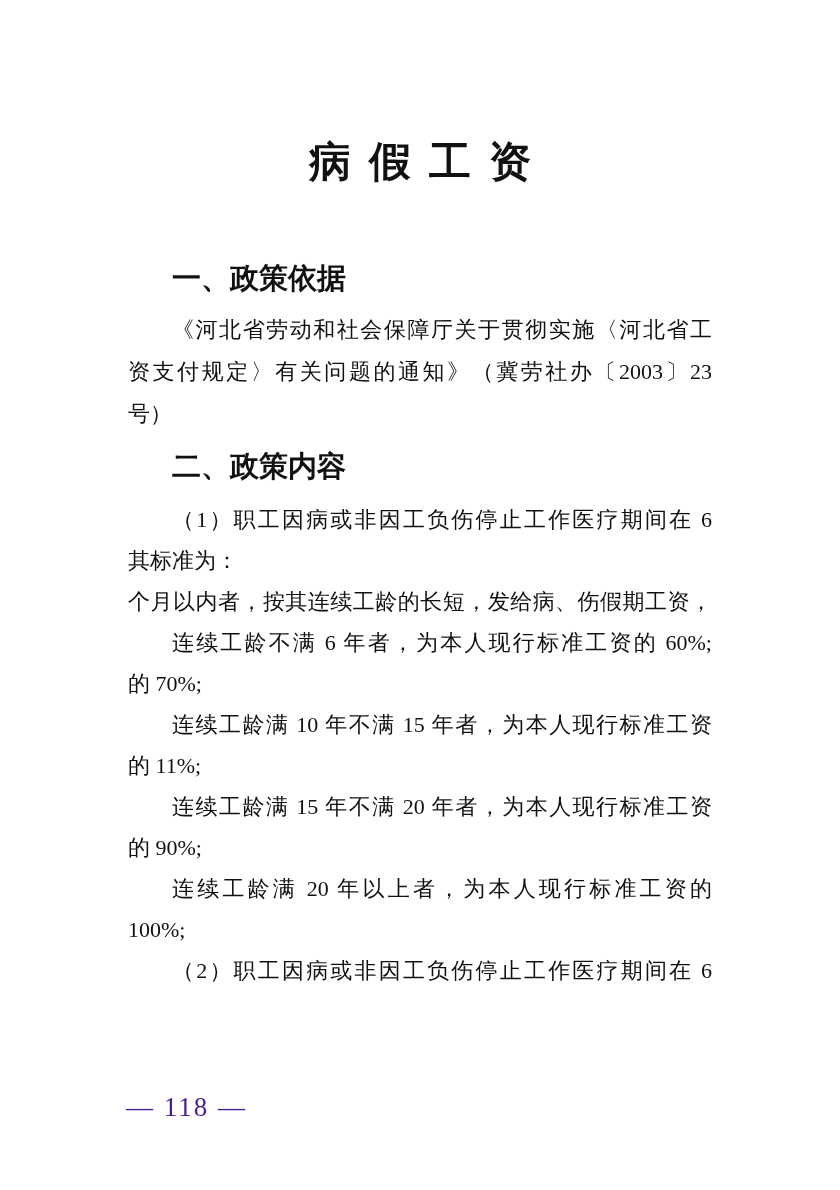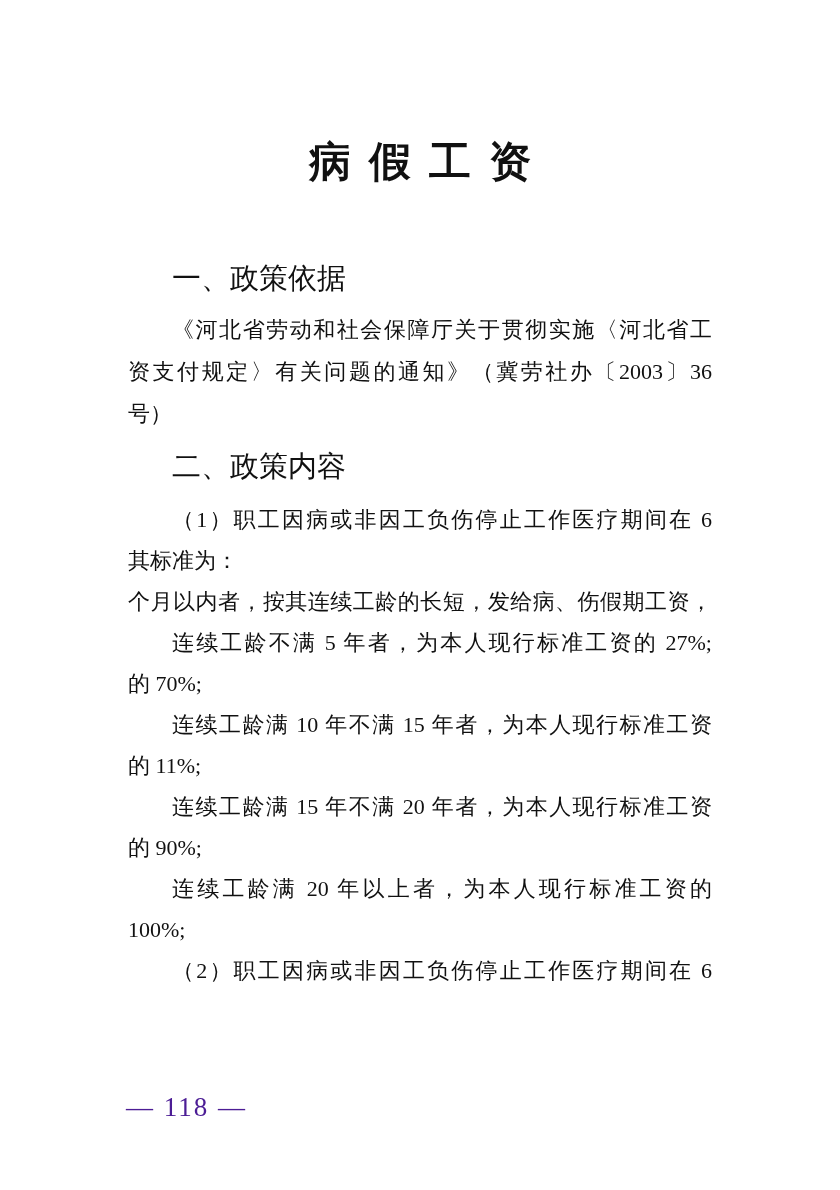--- a/index.html
+++ b/index.html
@@ -25,21 +25,21 @@
     font-weight: bold;
     letter-spacing: 18px;
     text-indent: 18px;
     font-family: "Liberation Serif", "DejaVu Serif", serif;
   }
   .heading {
     position: absolute;
     left: 172px;
     margin: 0;
     font-family: "Liberation Sans", "DejaVu Sans", sans-serif;
-    font-weight: normal;
+    font-weight: bold;
     font-size: 29px;
     line-height: 32px;
     color: #111111;
   }
   .heading-1 { top: 262px; }
   .heading-2 { top: 450px; }
   .block {
     position: absolute;
     left: 128px;
     width: 584px;
@@ -68,31 +68,31 @@
 <body>
 
 <div class="page">
 
   <h1 class="title">病假工资</h1>
 
   <h2 class="heading heading-1">一、政策依据</h2>
 
   <div class="block block-1">
     <div class="ln ind fill">《河北省劳动和社会保障厅关于贯彻实施〈河北省工</div>
-    <div class="ln fill">资支付规定〉有关问题的通知》（冀劳社办〔2003〕36</div>
+    <div class="ln fill">资支付规定〉有关问题的通知》（冀劳社办〔2003〕23</div>
     <div class="ln">号）</div>
   </div>
 
   <h2 class="heading heading-2">二、政策内容</h2>
 
   <div class="block block-2">
     <div class="ln ind fill">（1）职工因病或非因工负伤停止工作医疗期间在 6</div>
     <div class="ln">其标准为：</div>
     <div class="ln fill">个月以内者，按其连续工龄的长短，发给病、伤假期工资，</div>
-    <div class="ln ind fill">连续工龄不满 5 年者，为本人现行标准工资的 27%;</div>
+    <div class="ln ind fill">连续工龄不满 6 年者，为本人现行标准工资的 60%;</div>
     <div class="ln">的 70%;</div>
     <div class="ln ind fill">连续工龄满 10 年不满 15 年者，为本人现行标准工资</div>
     <div class="ln">的 11%;</div>
     <div class="ln ind fill">连续工龄满 15 年不满 20 年者，为本人现行标准工资</div>
     <div class="ln">的 90%;</div>
     <div class="ln ind fill">连续工龄满 20 年以上者，为本人现行标准工资的</div>
     <div class="ln">100%;</div>
     <div class="ln ind fill">（2）职工因病或非因工负伤停止工作医疗期间在 6</div>
   </div>
 

